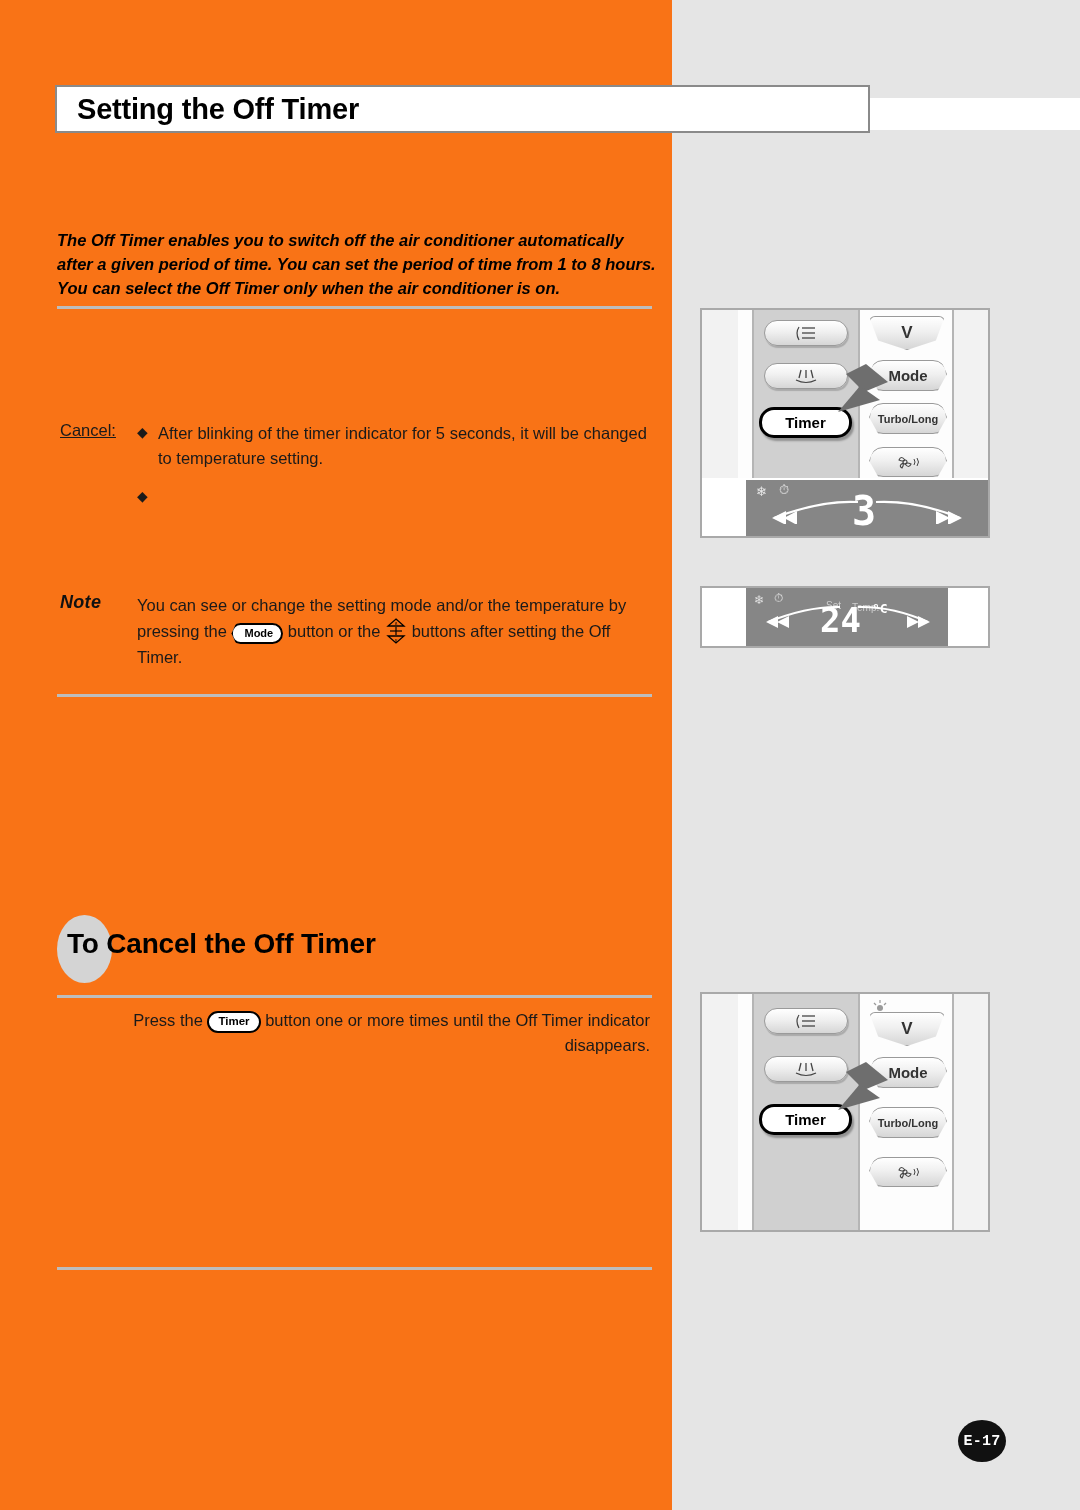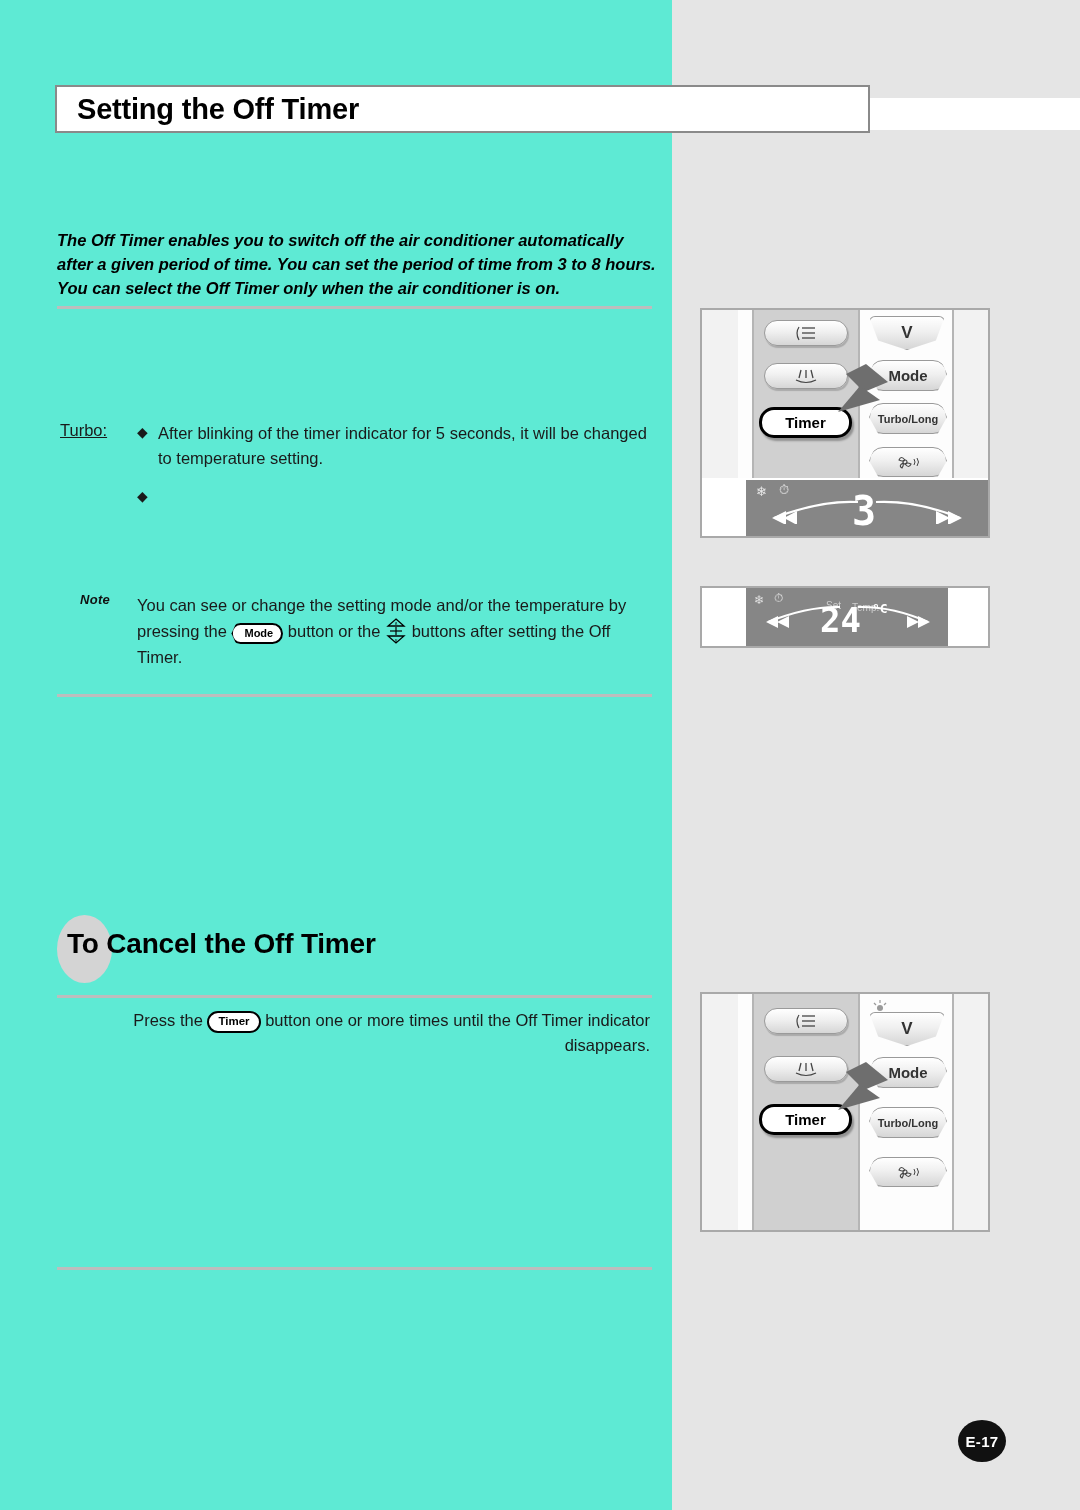--- a/index.html
+++ b/index.html
@@ -12,21 +12,21 @@
     height: 1510px;
     position: relative;
     font-family: "Liberation Sans", sans-serif;
     overflow: hidden;
   }
 
   
   #page {
     position: absolute;
     inset: 0;
-    background: #5eead4;
+    background: #f97316;
     padding-left: 10px;
   }
   #gray-band {
     position: absolute;
     left: 672px;
     top: 0;
     width: 408px;
     height: 1510px;
     background: #e5e5e5;
   }
@@ -122,26 +122,25 @@
     left: 0;
     top: -1px;
     font-size: 14px;
   }
 
   
   #note-badge {
     position: absolute;
     left: 60px;
     top: 592px;
-    font-size: 13px;
+    font-size: 18px;
     font-weight: bold;
     font-style: italic;
     color: #111;
     letter-spacing: 0.3px;
-    margin-left: 20px;
   }
   #note-body {
     position: absolute;
     left: 137px;
     top: 592px;
     width: 512px;
     font-size: 16.5px;
     line-height: 26px;
     color: #1a1a1a;
   }
@@ -304,43 +303,44 @@
     height: 42px;
     border-radius: 50%;
     background: #111111;
     color: #ffffff;
     display: flex;
     align-items: center;
     justify-content: center;
     font-size: 15px;
     font-weight: bold;
     letter-spacing: 0.3px;
+    font-family: Liberation Mono, monospace;
   }
 </style>
 </head>
 <body>
 
 <div id="page">
 
   <div id="gray-band"></div>
   <div id="white-notch"></div>
 
   <div id="title-box">
     <div id="title-text">Setting the Off Timer</div>
   </div>
 
-  <div id="intro">The Off Timer enables you to switch off the air conditioner automatically after a given period of time. You can set the period of time from 3 to 8 hours. You can select the Off Timer only when the air conditioner is on.</div>
+  <div id="intro">The Off Timer enables you to switch off the air conditioner automatically after a given period of time. You can set the period of time from 1 to 8 hours. You can select the Off Timer only when the air conditioner is on.</div>
 
   <div class="hrule" id="rule-1"></div>
   <div class="hrule" id="rule-2"></div>
   <div class="hrule" id="rule-3"></div>
   <div class="hrule" id="rule-4"></div>
 
 
-  <div id="result-label">Turbo:</div>
+  <div id="result-label">Cancel:</div>
   <div id="result-list">
     <div class="result-item">
       <span class="diamond">◆</span>
       <span>After blinking of the timer indicator for 5 seconds, it will be changed to temperature setting.</span>
     </div>
     <div class="result-item">
       <span class="diamond">◆</span>
     </div>
   </div>
 

